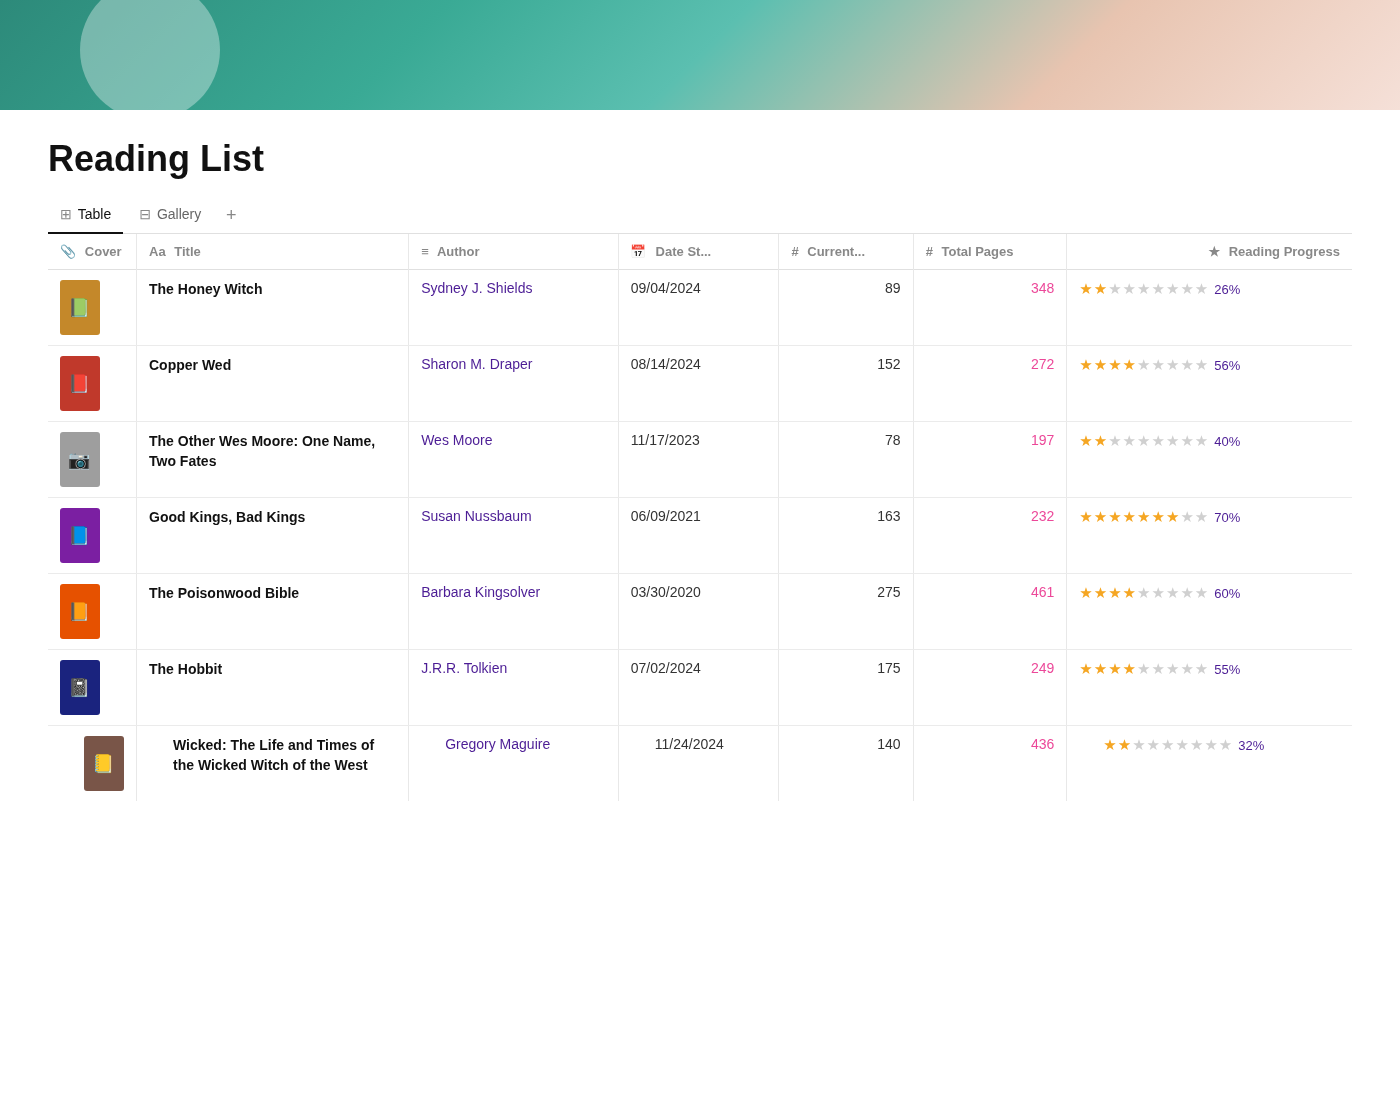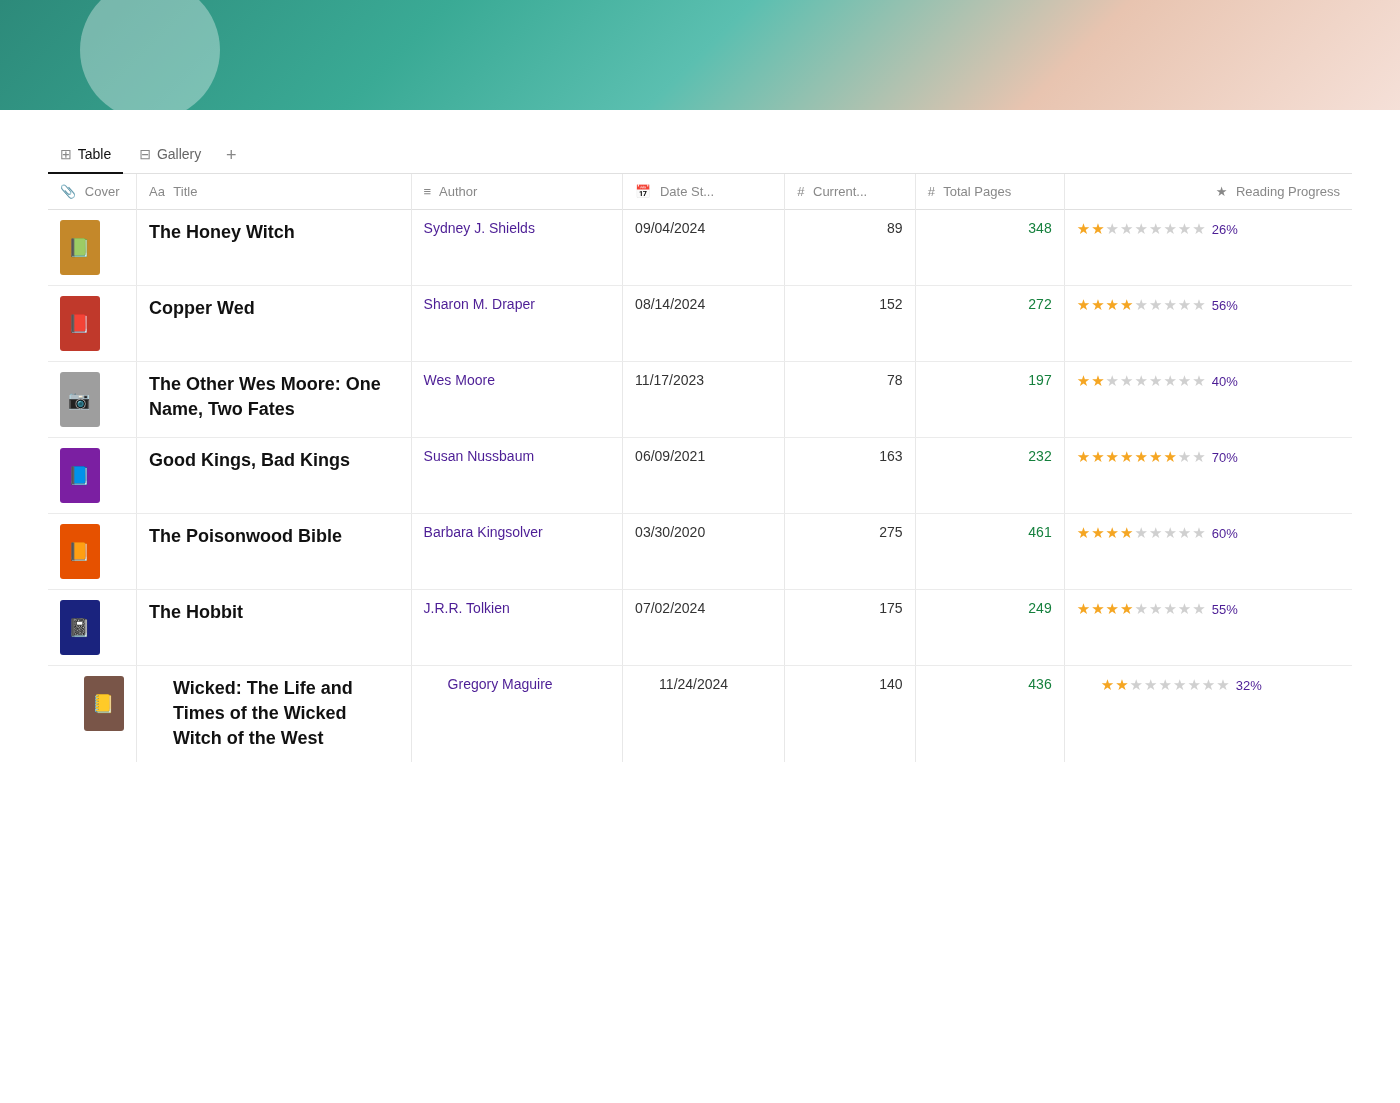--- a/index.html
+++ b/index.html
@@ -88,21 +88,21 @@
       font-size: 14px;
     }
 
     thead tr {
       border-bottom: 1px solid #e0e0e0;
     }
 
     th {
       padding: 10px 12px;
       text-align: left;
-      font-weight: 400;
+      font-weight: 700;
       color: #888;
       font-size: 13px;
       white-space: nowrap;
       border-right: 1px solid #e8e8e8;
     }
     th:last-child { border-right: none; text-align: right; }
 
     th .col-icon {
       margin-right: 5px;
       font-size: 13px;
@@ -131,21 +131,21 @@
       align-items: center;
       justify-content: center;
       font-size: 18px;
       overflow: hidden;
     }
 
     .title-cell {
       min-width: 170px;
       max-width: 200px;
       font-weight: 600;
-      font-size: 18px;
+      font-size: 14px;
       color: #111;
       line-height: 1.4;
     }
 
     .author-cell {
       min-width: 120px;
       color: #4c1d95;
     }
 
     .date-cell {
@@ -156,21 +156,21 @@
 
     .current-page-cell {
       min-width: 90px;
       text-align: right;
       color: #333;
     }
 
     .total-pages-cell {
       min-width: 100px;
       text-align: right;
-      color: #15803d;
+      color: #ec4899;
     }
 
     .progress-cell {
       min-width: 200px;
       white-space: nowrap;
       color: #333;
     }
 
     .stars {
       display: inline-flex;
@@ -186,20 +186,21 @@
       font-size: 13px;
       color: #4c1d95;
     }
   </style>
 </head>
 <body>
 
 <div class="hero-banner"></div>
 
 <div class="page-content">
+  <h1 class="page-title">Reading List</h1>
 
   <div class="tabs">
     <div class="tab active">
       <span class="tab-icon">⊞</span>
       <span>Table</span>
     </div>
     <div class="tab">
       <span class="tab-icon">⊟</span>
       <span>Gallery</span>
     </div>

